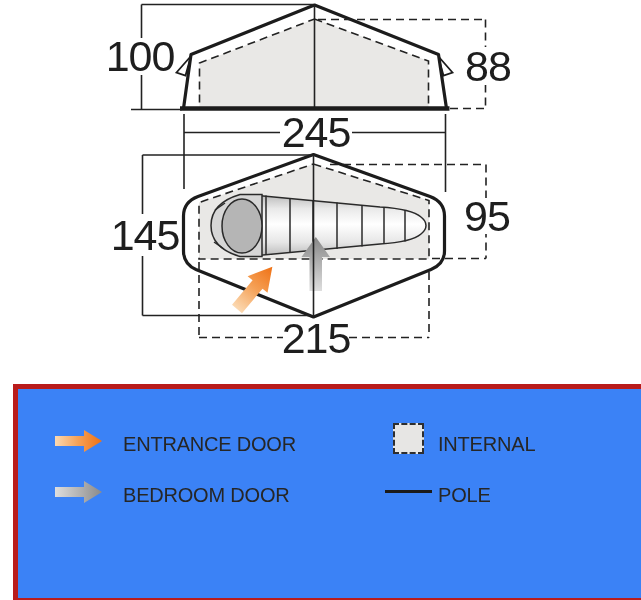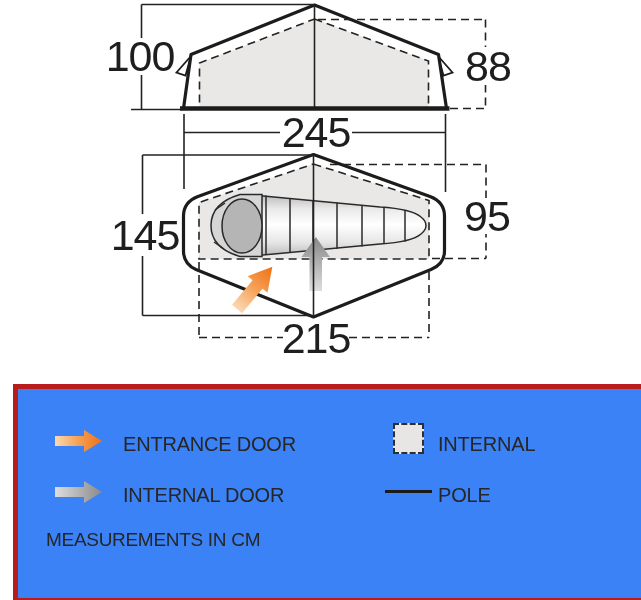--- a/index.html
+++ b/index.html
@@ -183,20 +183,19 @@
 
     <svg class="legend-arrow" style="left:37px;top:92px" viewBox="0 0 47 22">
       <defs>
         <linearGradient id="lgGray" x1="0" y1="0" x2="1" y2="0">
           <stop offset="0" stop-color="#dedede"></stop>
           <stop offset="1" stop-color="#8a8a8a"></stop>
         </linearGradient>
       </defs>
       <polygon points="0,6 29,6 29,0 47,11 29,22 29,16 0,16" fill="url(#lgGray)"></polygon>
     </svg>
-    <span class="legend-item-label" style="left:105px;top:95px">INTERNAL DOOR</span>
+    <span class="legend-item-label" style="left:105px;top:95px">BEDROOM DOOR</span>
 
     <div class="pole-sample"></div>
     <span class="legend-item-label" style="left:420px;top:95px">POLE</span>
 
-    <span class="legend-note">MEASUREMENTS IN CM</span>
   </div>
 </div>
 
 </body></html>

